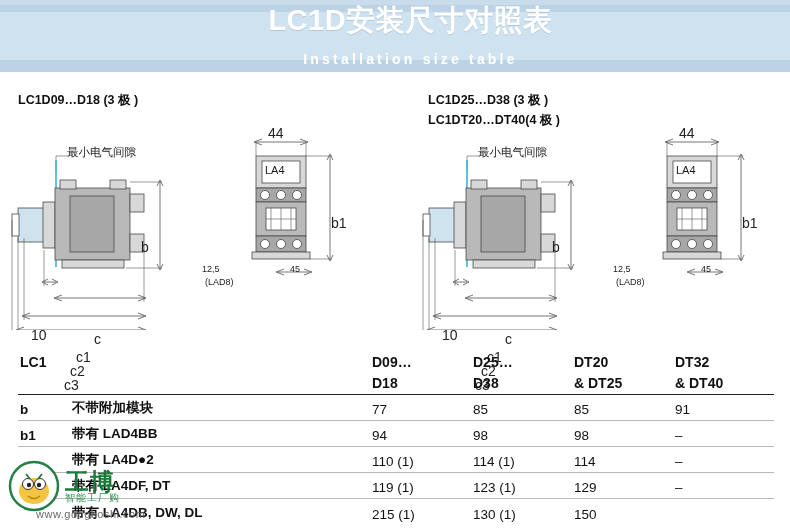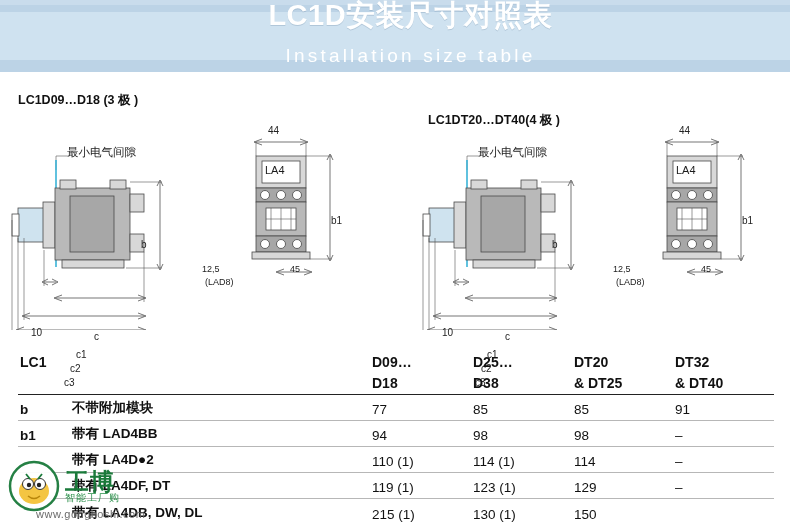--- a/index.html
+++ b/index.html
@@ -26,36 +26,36 @@
       linear-gradient(to bottom,
         #c9dcec 0px, #c9dcec 5px,
         #bcd3e6 5px, #bcd3e6 12px,
         #cfe2f0 12px, #cfe2f0 60px,
         #bcd3e6 60px, #bcd3e6 72px);
   }
   .banner-inner {
     position: relative;
     width: 100%; height: 100%;
     display:flex; flex-direction:column;
-    align-items:center; justify-content:flex-start;padding-left:31px;
+    align-items:center; justify-content:center;padding-left:31px;
   }
   .banner-title {
     font-size: 29px;
     font-weight: bold;
     color: #ffffff;
     letter-spacing: 0.5px;
     line-height: 1.05;
     text-shadow: 0 1px 0 rgba(120,150,175,0.35);
   }
   .banner-sub {
     margin-top: 15px;
-    font-size: 19px;
+    font-size: 14px;
     color: #ffffff;
     letter-spacing: 3.2px;
-    font-weight: normal;
+    font-weight: bold;
   }
 
   
   .diagram-area {
     position:absolute; left:0; top:72px; width:682px; height:276px;padding-left:35px;
   }
   .lbl {
     position:absolute;
     font-size: 11.5px;
     color:#1b1b1b;
@@ -63,21 +63,21 @@
   }
   .lbl-bold {
     position:absolute;
     font-size: 12.5px;
     font-weight: bold;
     color:#111;
     white-space: nowrap;
   }
   .dim {
     position:absolute;
-    font-size: 10px;
+    font-size: 14px;
     color:#222;
     white-space: nowrap;
   }
   .dim-sm {
     position:absolute;
     font-size: 9px;
     color:#222;
     white-space: nowrap;
   }
   svg { display:block; }
@@ -271,20 +271,21 @@
     <path class="dline" d="M66,147 L74,150 L66,153"></path>
   </svg>
 
   <div class="dim" style="left:268px; top:53px;">44</div>
   <div class="dim" style="left:331px; top:143px;">b1</div>
   <div class="lbl" style="left:265px; top:92px; font-size:11px;">LA4</div>
   <div class="dim-sm" style="left:202px; top:192px;">12,5</div>
   <div class="dim-sm" style="left:205px; top:205px;">(LAD8)</div>
   <div class="dim-sm" style="left:290px; top:192px;">45</div>
 
+  <div class="lbl-bold" style="left:428px; top:20px;">LC1D25…D38 (3 极 )</div>
   <div class="lbl-bold" style="left:428px; top:40px;">LC1DT20…DT40(4 极 )</div>
 
   <div class="lbl" style="left:478px; top:73px;">最小电气间隙</div>
 
   <svg width="360" height="200" style="position:absolute; left:421px; top:58px;">
     <path class="dthin" d="M57,26 L46,26 L46,40"></path>
     <line class="cyanline" x1="46" y1="30" x2="46" y2="137"></line>
 
     <rect class="body-blue" x="8" y="78" width="26" height="34"></rect>
     <rect class="body-white" x="2" y="84" width="7" height="22"></rect>

